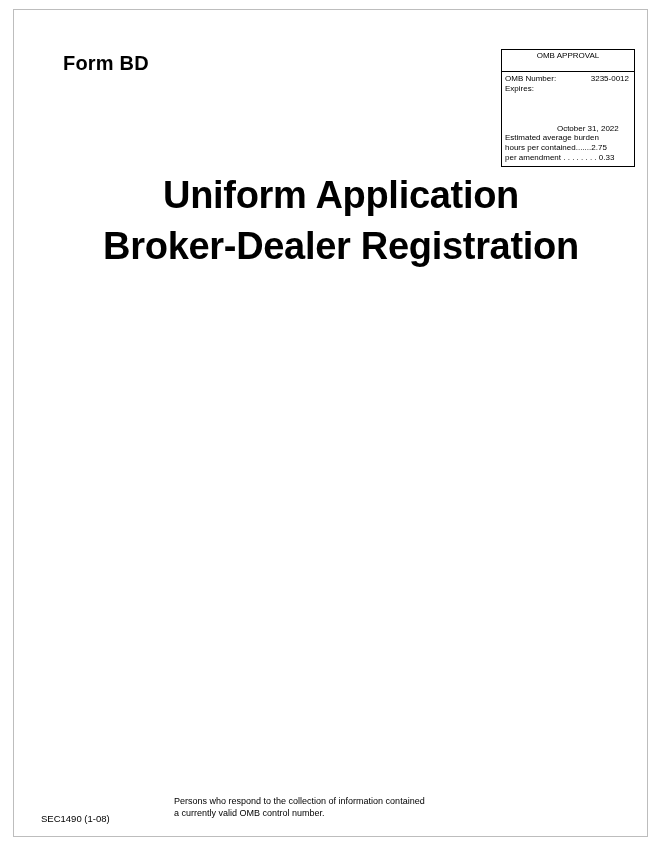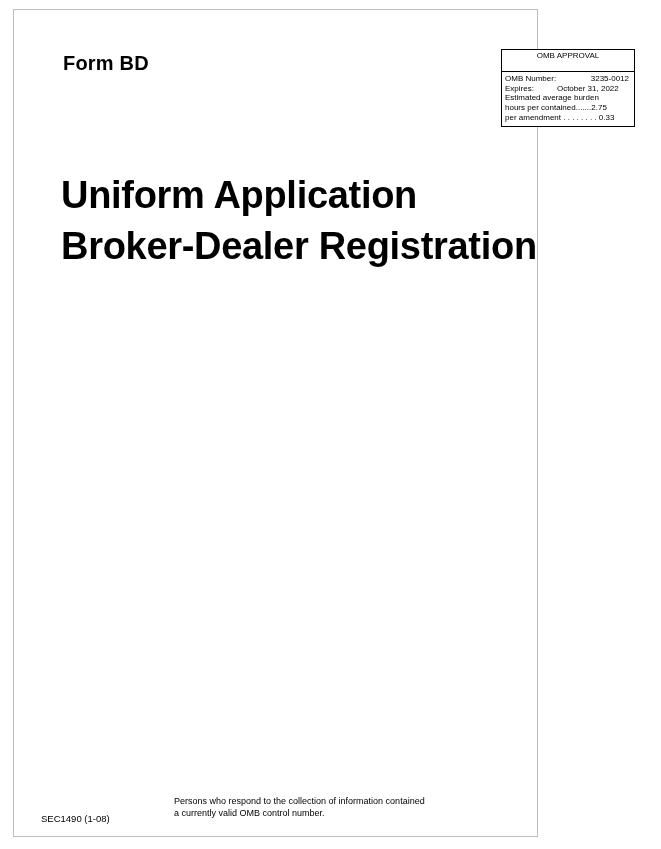--- a/index.html
+++ b/index.html
@@ -15,21 +15,21 @@
     width: 661px;
     height: 849px;
     background: #ffffff;
     overflow: hidden;
     box-sizing: border-box;
   }
   .sheet {
     position: absolute;
     left: 13px;
     top: 9px;
-    width: 525px;
+    width: 635px;
     height: 828px;
     background: #ffffff;
     border: 1px solid #bdbdbd;
     box-sizing: border-box;
   }
 
   
   .form-number {
     position: absolute;
     left: 49px;
@@ -66,36 +66,37 @@
     display: flex;
     justify-content: space-between;
     white-space: nowrap;
     gap: 23px;
   }
   .omb-row .lbl { }
   .omb-row .val { padding-right: 2px; }
   .omb-line {
     white-space: nowrap;
   }
-  .omb-expires .val { padding-right: 18px; }
+  .omb-expires .val { padding-right: 18px; margin-top: 40px; }
 
   
   .title {
     position: absolute;
     left: 47px;
     top: 160px;
     width: 560px;
     font-size: 38px;
     font-weight: bold;
     line-height: 1.35;
     color: #000;
     letter-spacing: -0.3px;
   }
   .title-line {
     display: block;
+    text-align: center;
   }
 
   
   .footer-note {
     position: absolute;
     left: 160px;
     top: 786px;
     width: 360px;
     font-size: 9px;
     font-weight: normal;

